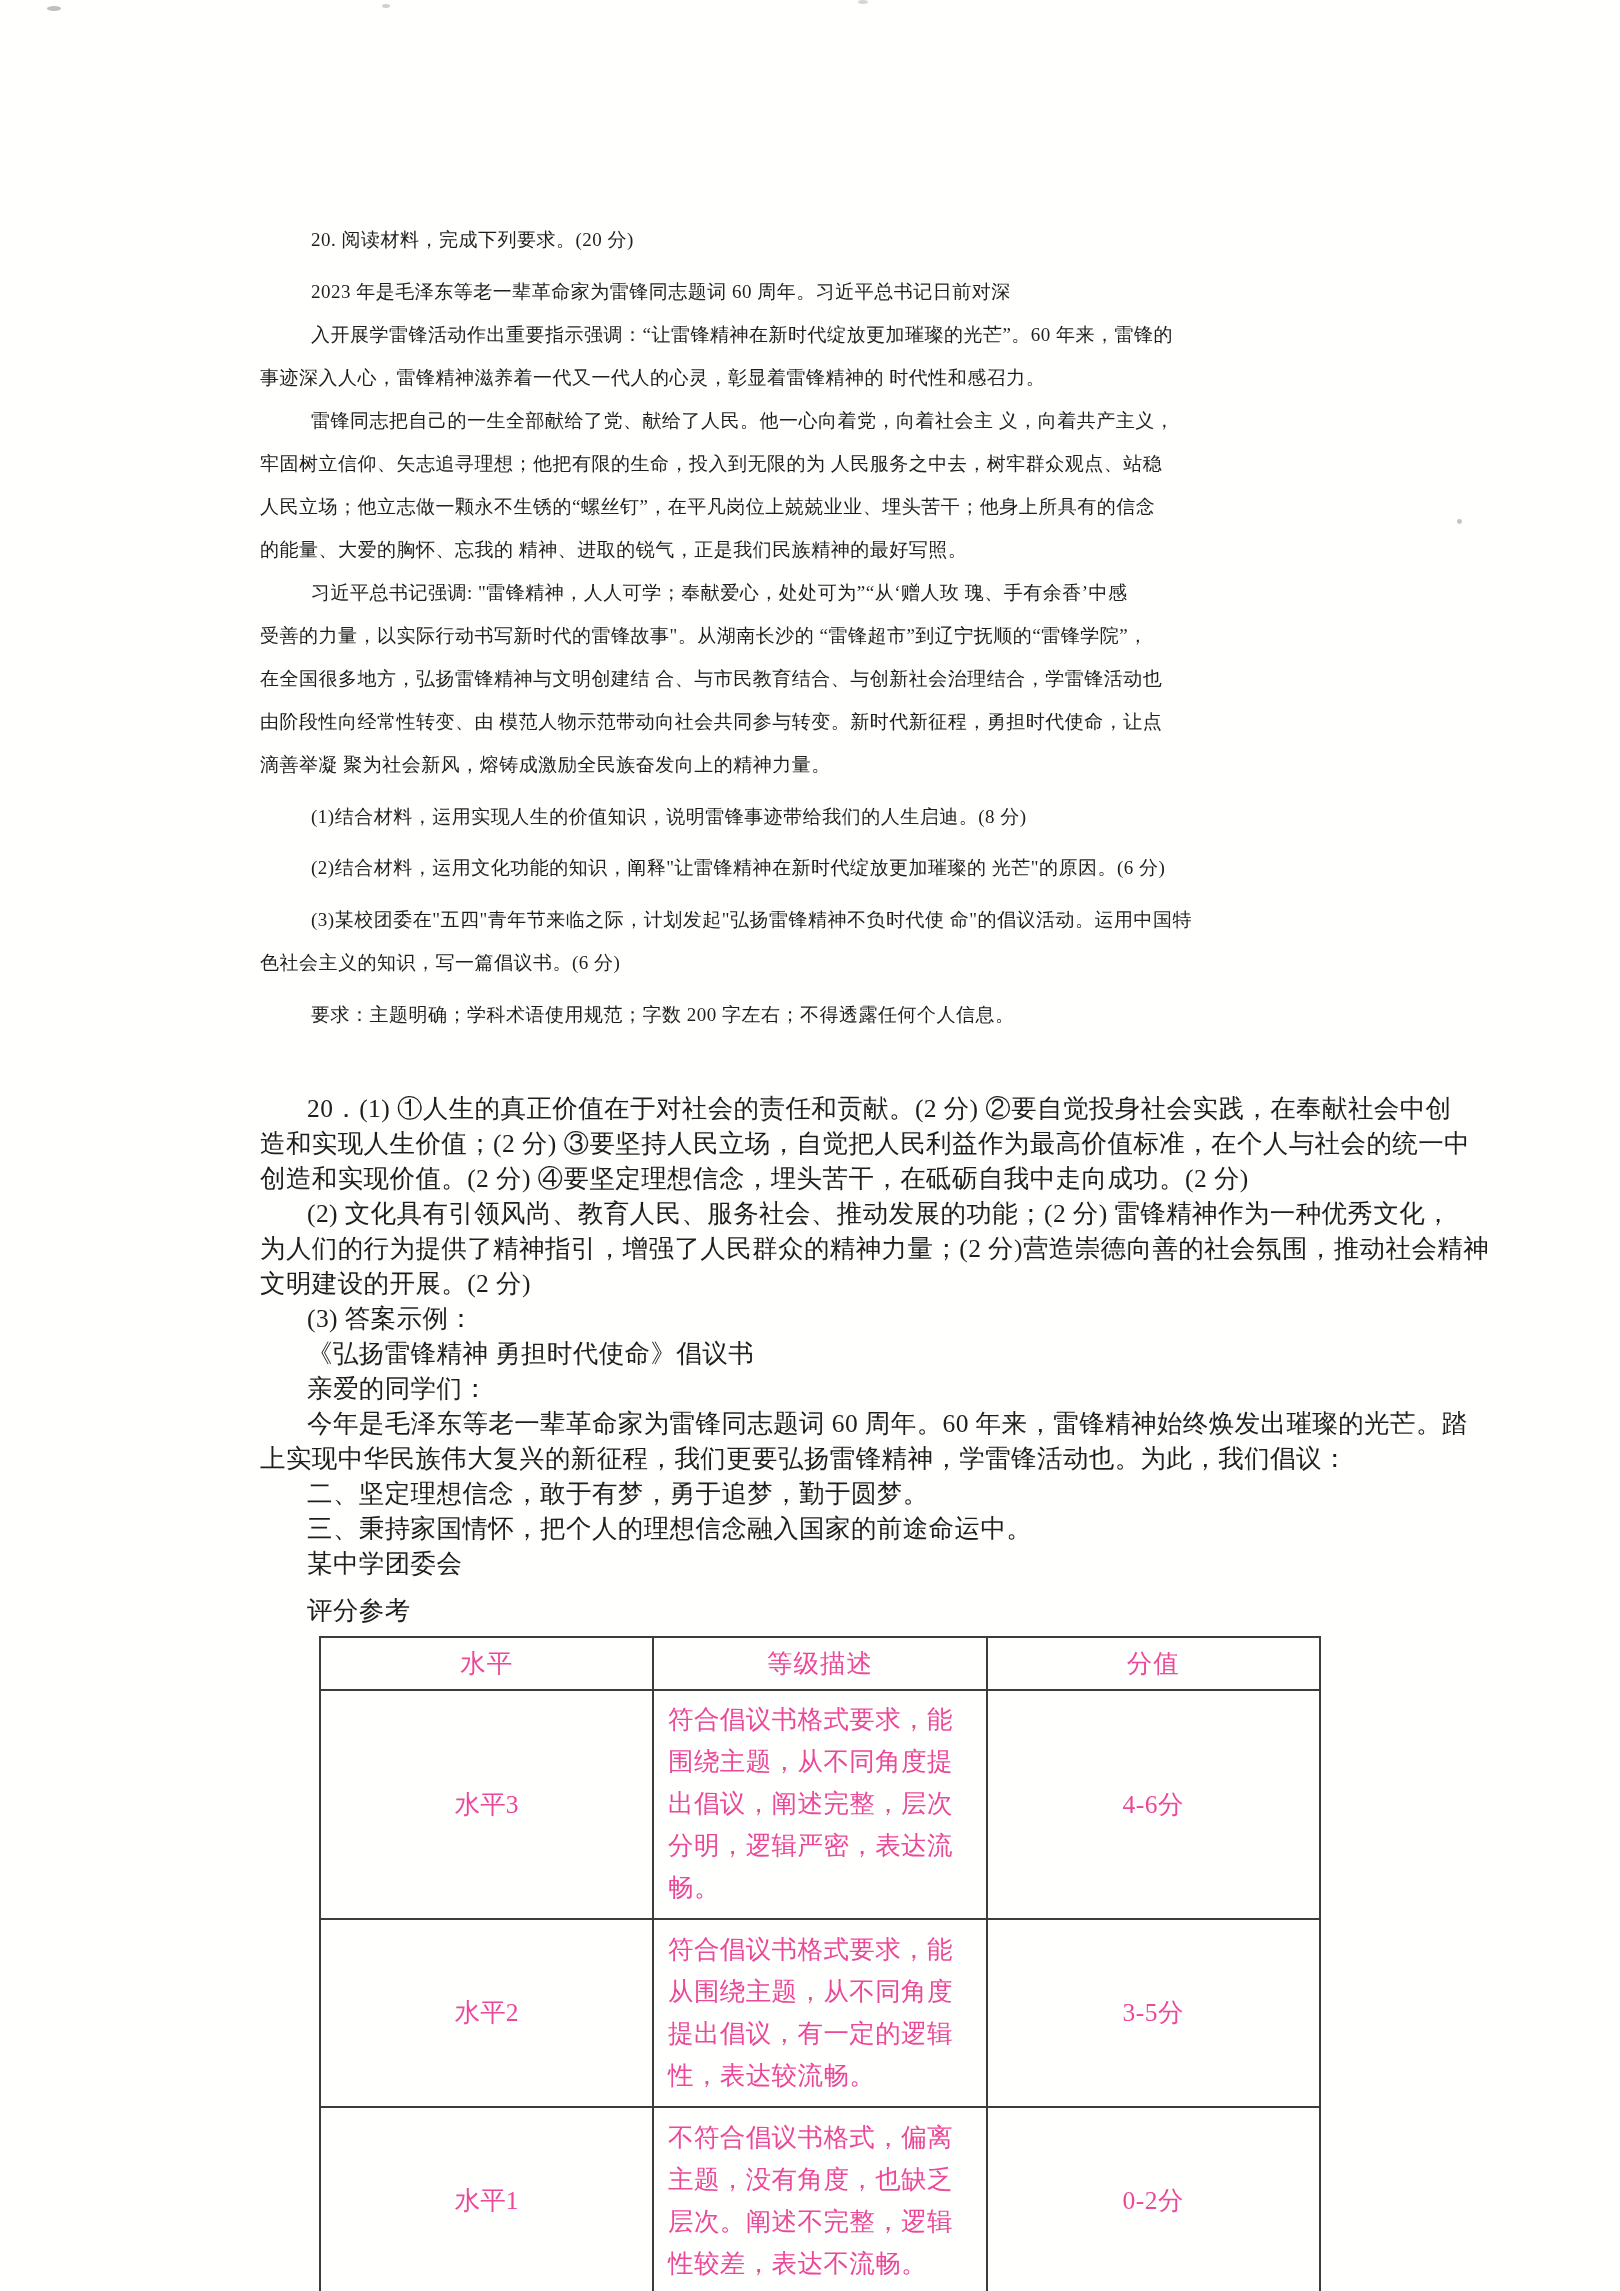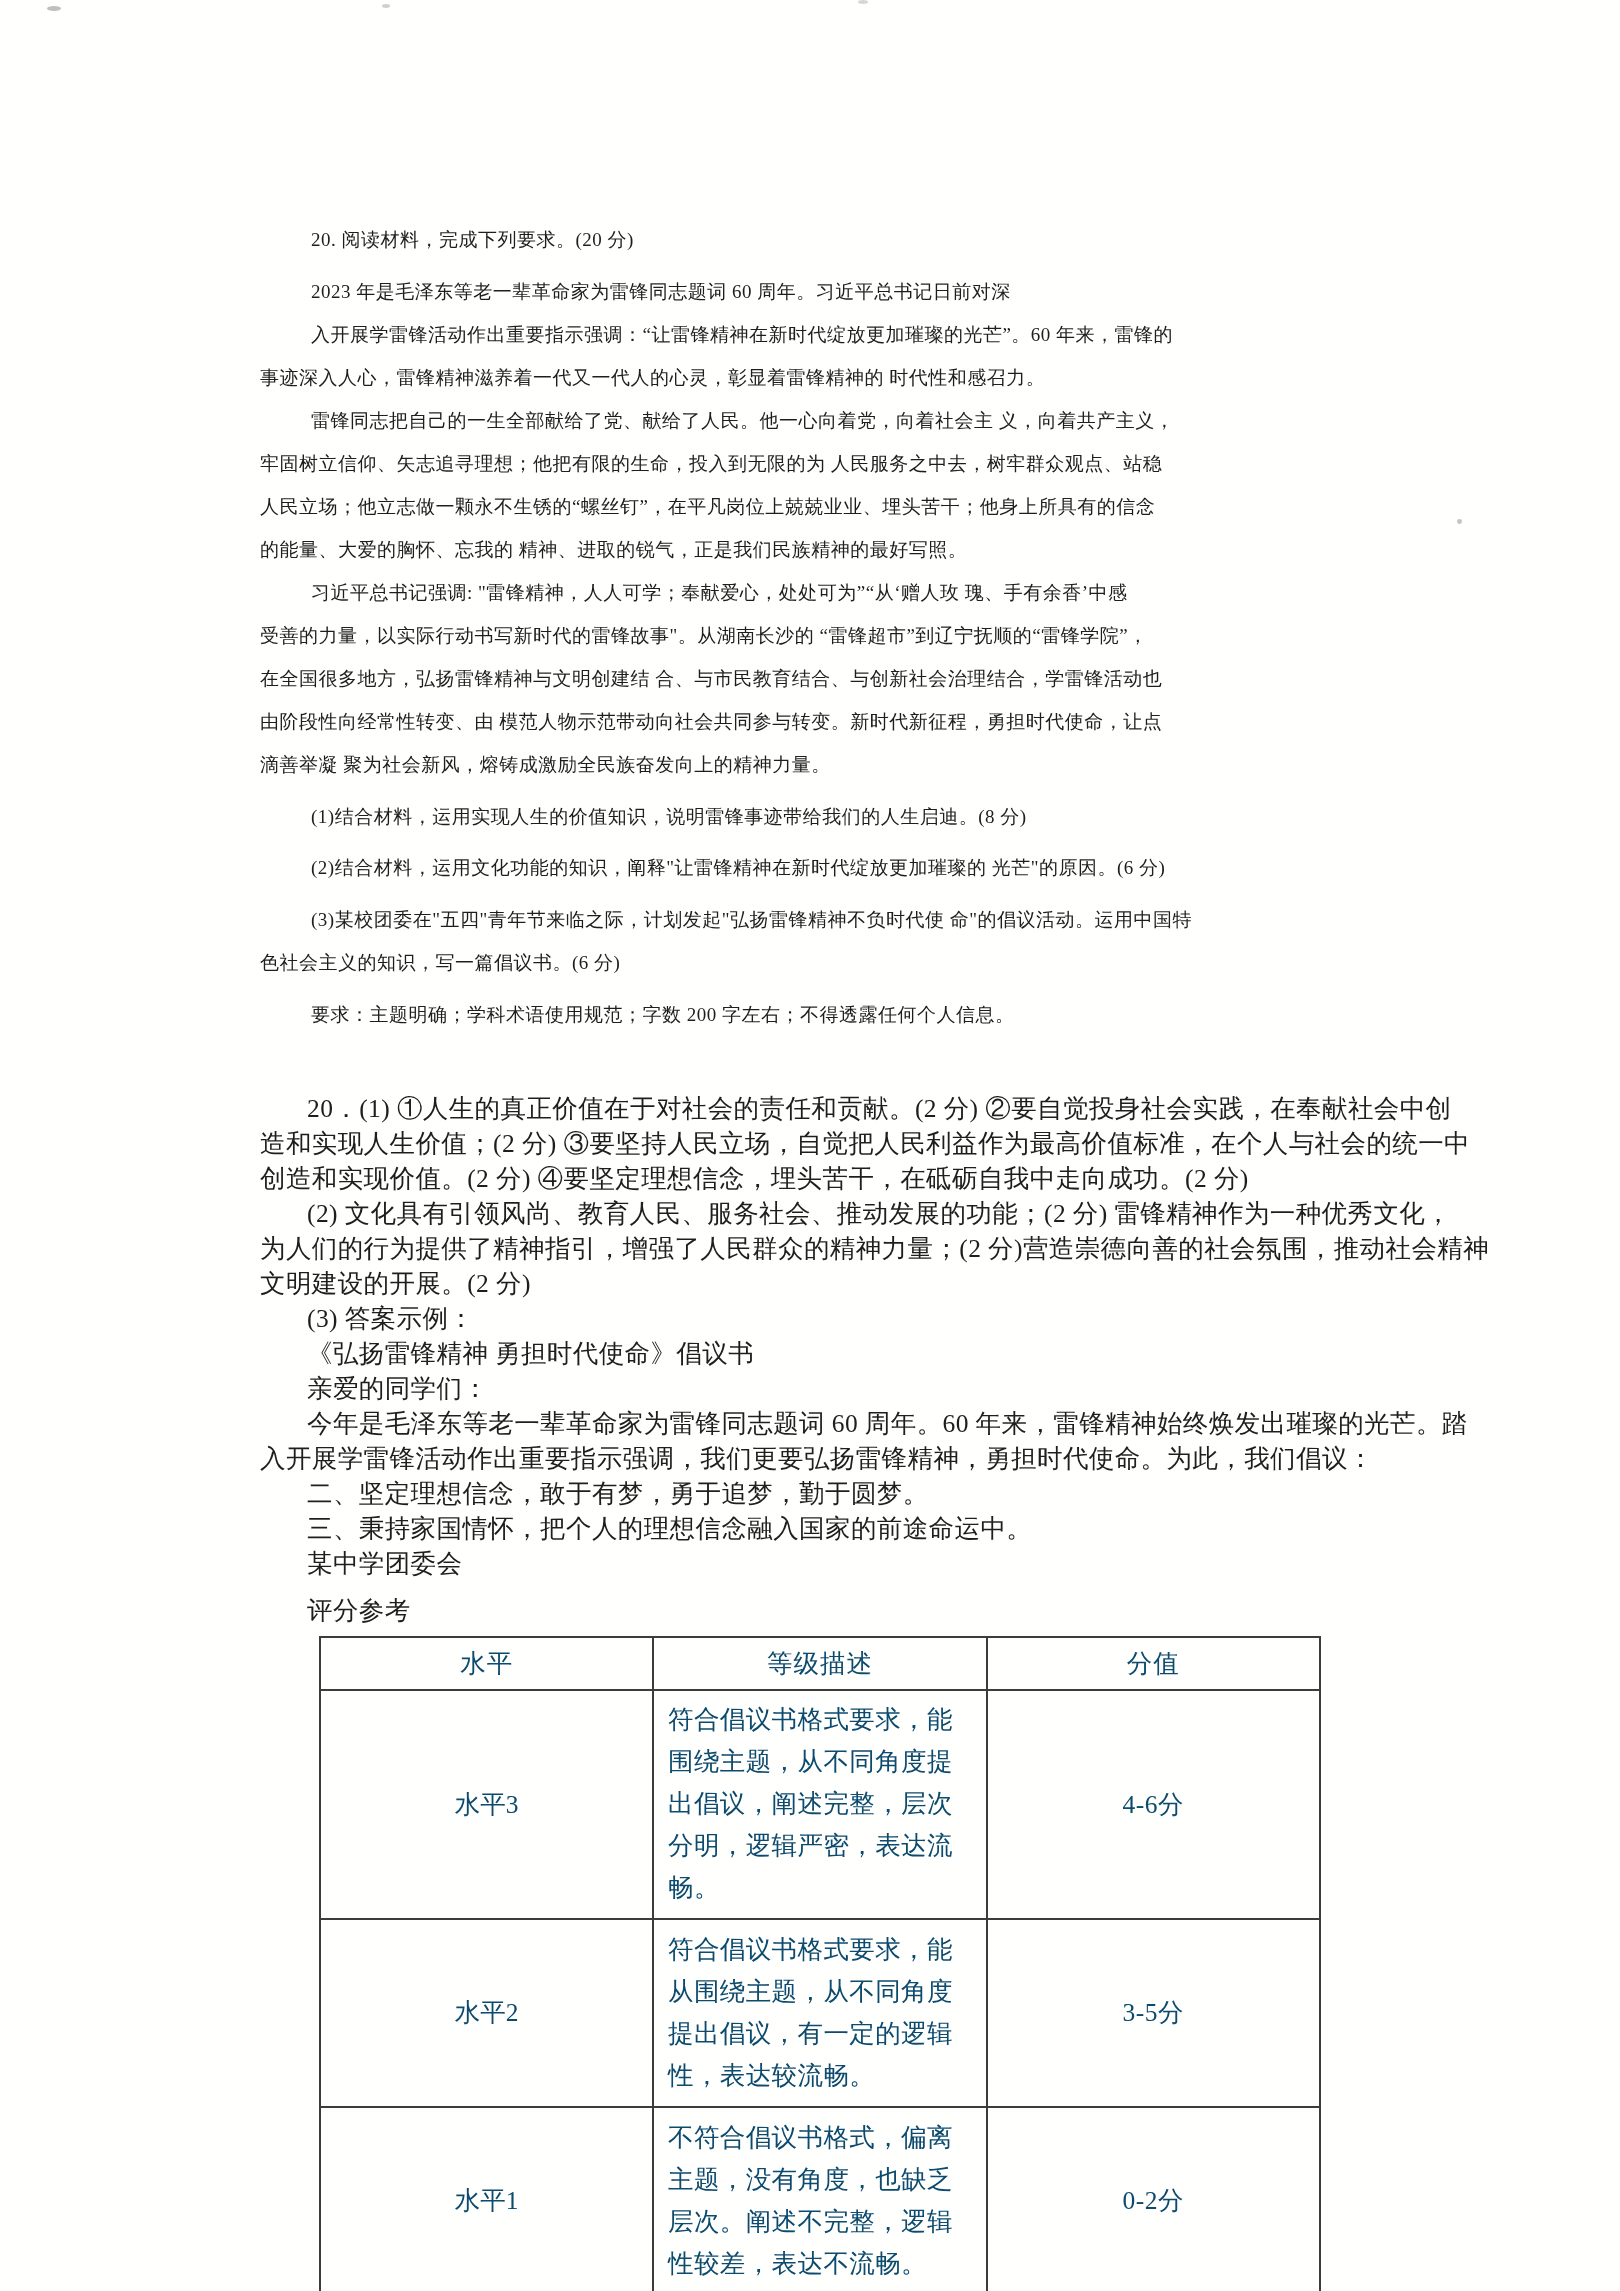--- a/index.html
+++ b/index.html
@@ -42,21 +42,21 @@
   table.rubric{
     border-collapse:collapse;
     margin-left:59px;
     width:1002px;
     table-layout:fixed;
   }
   table.rubric th, table.rubric td{
     border:2px solid #3c3c3c;
     font-weight:normal;
     font-size:25.5px;
-    color:#0c4a6e;
+    color:#ec4899;
   }
   table.rubric th{
     height:49px;
     text-align:center;
     letter-spacing:1px;
   }
   td.c-level{
     width:106px;
     text-align:center;
   }
@@ -144,21 +144,21 @@
         <div class="m-line">文明建设的开展。(2 分)</div>
 
         <div class="m-line indent">(3) 答案示例：</div>
 
         <div class="m-line indent">《弘扬雷锋精神 勇担时代使命》倡议书</div>
 
         <div class="m-line indent">亲爱的同学们：</div>
 
         <div class="m-line indent">今年是毛泽东等老一辈革命家为雷锋同志题词 60 周年。60 年来，雷锋精神始终焕发出璀璨的光芒。踏</div>
 
-        <div class="m-line">入开展学雷锋活动作出重要指示强调，我们更要弘扬雷锋精神，勇担时代使命。为此，我们倡议：</div>
+        <div class="m-line">上实现中华民族伟大复兴的新征程，我们更要弘扬雷锋精神，学雷锋活动也。为此，我们倡议：</div>
 
 
         <div class="m-line indent">二、坚定理想信念，敢于有梦，勇于追梦，勤于圆梦。</div>
 
         <div class="m-line indent">三、秉持家国情怀，把个人的理想信念融入国家的前途命运中。</div>
 
         <div class="m-line indent">某中学团委会</div>
 
         <div class="m-line indent gap">评分参考</div>
       </div>

